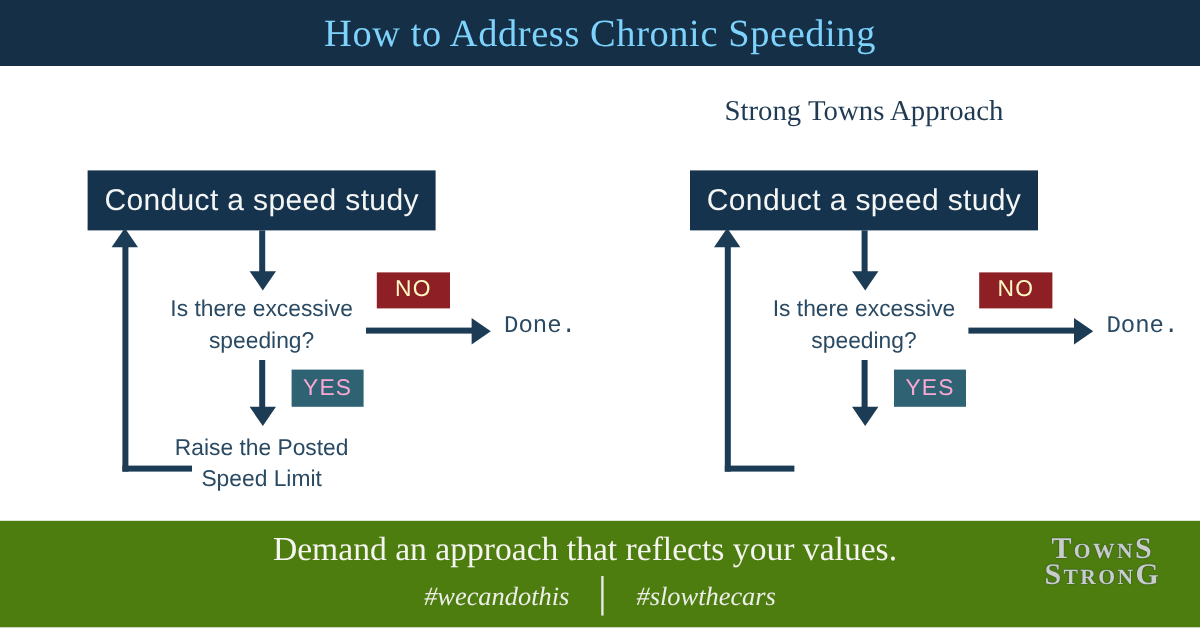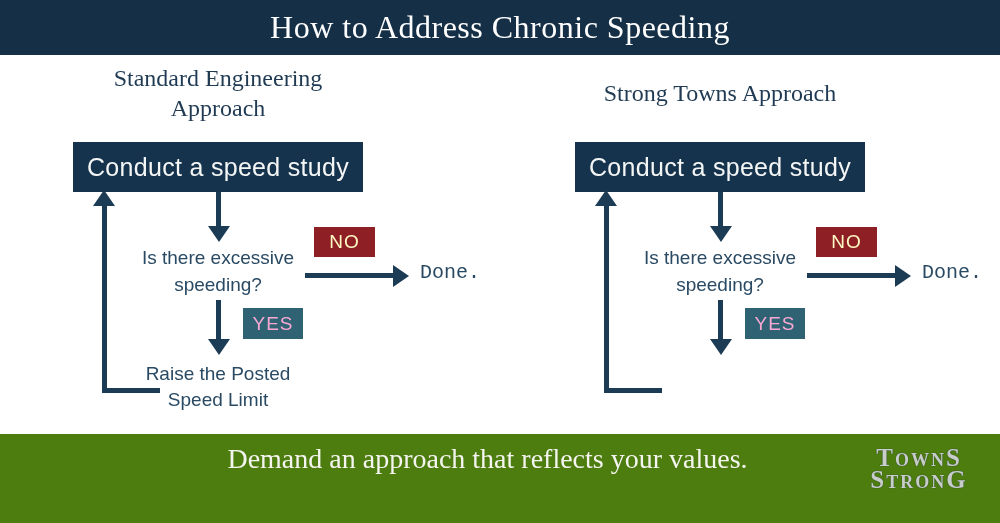--- a/index.html
+++ b/index.html
@@ -9,21 +9,21 @@
     background: #ffffff; overflow: hidden;
   }
 
   
   .title-bar {
     position: absolute; top: 0; left: 0; width: 1000px; height: 55px;
     background: #152F47; display: flex; align-items: center; justify-content: center;
   }
   .title-bar h1 {
     font-family: "Liberation Serif", serif; font-weight: normal;
-    font-size: 32px; color: #ffffff; letter-spacing: 0.5px;
+    font-size: 32px; color: #7dd3fc; letter-spacing: 0.5px;
   }
 
   
   .col { position: absolute; top: 55px; width: 500px; height: 380px; }
   .col-left  { left: 0; }
   .col-right { left: 502px; }
 
   .col-heading {
     position: absolute; left: 18px; top: 6px; width: 400px; height: 64px;
     display: flex; align-items: center; justify-content: center;
@@ -133,22 +133,20 @@
 </head>
 <body>
 
 <div class="poster">
 
   <div class="title-bar">
     <h1>How to Address Chronic Speeding</h1>
   </div>
 
   <div class="col col-left">
-    <div class="col-heading">Standard Engineering
-Approach</div>
     <div class="study-box">Conduct a speed study</div>
 
     <div class="v-line a1-line"></div>
     <div class="head-down a1-head"></div>
 
     <div class="question">Is there excessive
 speeding?</div>
 
     <div class="no-badge">NO</div>
     <div class="h-line a3-line"></div>
@@ -187,19 +185,24 @@
     <div class="head-down a2-head"></div>
 
 
     <div class="h-line loop-h"></div>
     <div class="v-line loop-v"></div>
     <div class="head-up loop-head"></div>
   </div>
 
   <div class="footer-bar">
     <div class="footer-message">Demand an approach that reflects your values.</div>
+    <div class="hashtag-row">
+      <span class="hashtag">#wecandothis</span>
+      <span class="hashtag-sep"></span>
+      <span class="hashtag">#slowthecars</span>
+    </div>
     <div class="logo">
       <div>TownS</div>
       <div>StronG</div>
     </div>
   </div>
 
 </div>
 
 </body></html>

